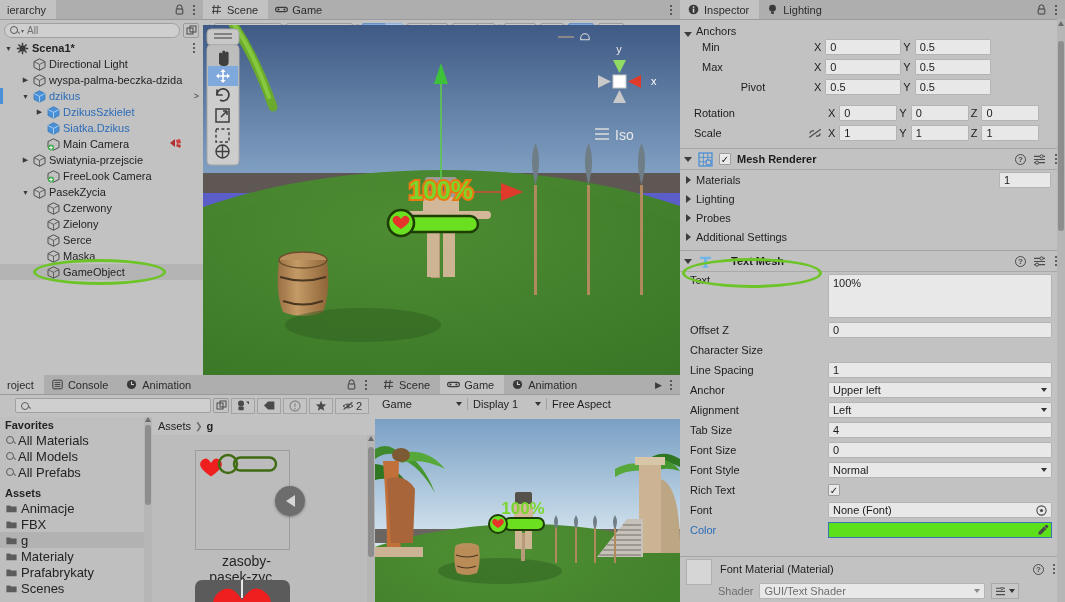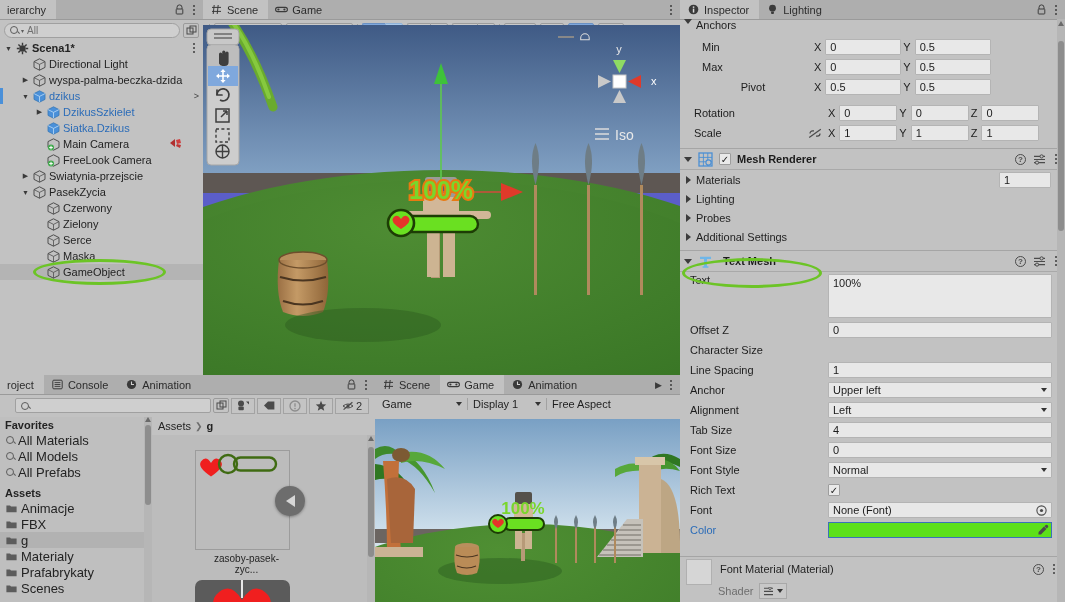--- a/index.html
+++ b/index.html
@@ -87,33 +87,33 @@
   #proj-body { position:absolute; left:0; top:42px; right:0; bottom:0; display:flex; }
   #proj-left { width:152px; background:#bfbfbf; position:relative; overflow:hidden; }
   .fav-h { font-weight:bold; font-size:11px; padding:2px 0 1px 5px; }
   .fav-row { height:16px; display:flex; align-items:center; gap:4px; padding-left:6px; font-size:13px;}
   .fav-row.sel { background:#b2b2b2; }
   .folder { width:11px;height:9px;flex:none;}
   #proj-right { flex:1; background:#c2c2c2; position:relative; overflow:hidden; }
   .crumb { height:18px; display:flex; align-items:center; gap:4px; padding-left:6px; font-size:11px; }
   #grid-area { position:absolute; left:0; top:18px; right:0; bottom:0; background:#bcbcbc; }
   .asset-cell { position:absolute; }
-  .asset-name { font-size:10px; text-align:center; color:#262626;margin-left:8px; }
+  .asset-name { font-size:14px; text-align:center; color:#262626;margin-left:8px; }
 
   
   #gamepanel { left:375px; top:375px; width:305px; height:227px; background:#c2c2c2; }
   #game-toolbar2 { height:18px; display:flex; align-items:center; gap:0; padding-left:2px; background:#c2c2c2;}
   .g2 { display:flex;align-items:center;gap:4px; height:16px; padding:0 5px; font-size:11px; color:#1f1f1f;}
   .g2sep{width:1px;height:12px;background:#a2a2a2;}
   #game-canvas { position:absolute; left:0; top:44px; width:305px; height:183px; overflow:hidden; }
 
   
   #inspector { left:680px; top:0; width:385px; height:602px; background:#c2c2c2; }
   #insp-body { position:absolute; top:19px; left:0; right:0; bottom:0; overflow:hidden; }
-  .sec-hdr { height:18px; display:flex; align-items:flex-start; gap:4px; padding-left:4px; font-size:11px;}
+  .sec-hdr { height:18px; display:flex; align-items:flex-end; gap:4px; padding-left:4px; font-size:11px;}
   .tri { width:0;height:0;border-top:4px solid transparent;border-bottom:4px solid transparent;border-left:5px solid #3c3c3c; flex:none;}
   .tri.down { border-left:4px solid transparent;border-right:4px solid transparent;border-top:5px solid #3c3c3c;border-bottom:none; }
   .row { height:20px; display:flex; align-items:center; padding-left:4px; }
   .rlabel { font-size:11px; color:#1d1d1d; }
   .axis { font-size:11px; color:#1d1d1d; margin:0 4px 0 2px; }
   .fld {
     height:16px; background:#e8e8e8; border:1px solid #b4b4b4; border-radius:1px;
     font-size:11px; color:#1b1b1b; display:flex; align-items:center; padding:0 4px;
   }
   .comp-hdr {
@@ -248,37 +248,37 @@
             <path d="M4 7.8 V11.4 M2.2 9.6 H5.8" stroke="#fff" stroke-width="1"></path>
           </svg>
           <span class="tlabel">Main Camera</span>
           <span style="position:absolute;left:168px;"><svg width="14" height="12" viewBox="0 0 14 12">
               <path d="M2 6 L7 2 L7 10 Z" fill="#b03030"></path>
               <path d="M8 3 l4 -1 l1 4 l-4 1z" fill="#d04040"></path>
               <path d="M9 7 l4 1 l-1 3 l-4 -2z" fill="#c03535"></path>
             </svg></span>
         </div>
         <div class="trow">
+          <span style="display:inline-block;width:18px"></span>
+          <span class="arrow">▶</span>
+          <svg class="cube" viewBox="0 0 13 13">
+            <path d="M6.5 0.8 L12 3.6 V9.4 L6.5 12.2 L1 9.4 V3.6 Z" fill="none" stroke="#4e4e4e" stroke-width="1"></path>
+            <path d="M1 3.6 L6.5 6.4 L12 3.6 M6.5 6.4 V12.2" fill="none" stroke="#4e4e4e" stroke-width="0.8"></path>
+          </svg>
+          <span class="tlabel">Swiatynia-przejscie</span>
+        </div>
+        <div class="trow">
           <span style="display:inline-block;width:32px"></span>
           <span class="arrow"></span>
           <svg class="cube" viewBox="0 0 13 13">
             <path d="M6.5 0.8 L12 3.6 V9.4 L6.5 12.2 L1 9.4 V3.6 Z" fill="none" stroke="#4e4e4e" stroke-width="1"></path>
             <circle cx="4" cy="9.6" r="3" fill="#3ea94a"></circle>
             <path d="M4 7.8 V11.4 M2.2 9.6 H5.8" stroke="#fff" stroke-width="1"></path>
           </svg>
           <span class="tlabel">FreeLook Camera</span>
-        </div>
-        <div class="trow">
-          <span style="display:inline-block;width:18px"></span>
-          <span class="arrow">▶</span>
-          <svg class="cube" viewBox="0 0 13 13">
-            <path d="M6.5 0.8 L12 3.6 V9.4 L6.5 12.2 L1 9.4 V3.6 Z" fill="none" stroke="#4e4e4e" stroke-width="1"></path>
-            <path d="M1 3.6 L6.5 6.4 L12 3.6 M6.5 6.4 V12.2" fill="none" stroke="#4e4e4e" stroke-width="0.8"></path>
-          </svg>
-          <span class="tlabel">Swiatynia-przejscie</span>
         </div>
         <div class="trow">
           <span style="display:inline-block;width:18px"></span>
           <span class="arrow">▼</span>
           <svg class="cube" viewBox="0 0 13 13">
             <path d="M6.5 0.8 L12 3.6 V9.4 L6.5 12.2 L1 9.4 V3.6 Z" fill="none" stroke="#4e4e4e" stroke-width="1"></path>
             <path d="M1 3.6 L6.5 6.4 L12 3.6 M6.5 6.4 V12.2" fill="none" stroke="#4e4e4e" stroke-width="0.8"></path>
           </svg>
           <span class="tlabel">PasekZycia</span>
         </div>
@@ -1035,21 +1035,21 @@
         </div>
 
       <div style="height:4px;"></div>
 
       <div class="comp-hdr" style="position:relative;">
         <span class="tri down"></span>
         <svg width="15" height="15" viewBox="0 0 15 15">
           <path d="M2 2.8 H13 V5 H9 V13 H6 V5 H2 Z" fill="#6fb6e8"></path>
           <path d="M4.6 13 H10.4" stroke="#6fb6e8" stroke-width="1.6"></path>
         </svg>
-        <span class="comp-title" style="margin-left:4px;">Text Mesh</span>
+        <span class="comp-title" style="margin-left:12px;">Text Mesh</span>
         <span class="comp-right">
           <span class="qmark">?</span>
           <svg width="13" height="11" viewBox="0 0 13 11">
             <path d="M1 2.4 H12 M1 5.5 H12 M1 8.6 H12" stroke="#4b4b4b" stroke-width="1.1"></path>
             <circle cx="8.6" cy="2.4" r="1.6" fill="#c2c2c2" stroke="#4b4b4b" stroke-width="1"></circle>
             <circle cx="4" cy="8.6" r="1.6" fill="#c2c2c2" stroke="#4b4b4b" stroke-width="1"></circle>
           </svg>
           <span class="kebab">
               <i></i>
               <i></i>
@@ -1136,20 +1136,24 @@
             <span class="qmark">?</span>
             <span class="kebab">
                 <i></i>
                 <i></i>
                 <i></i>
               </span>
           </span>
         </div>
         <div style="height:20px;display:flex;align-items:center;gap:6px;padding-left:38px;">
           <span style="font-size:11px;color:#6e6e6e;">Shader</span>
+          <span class="drop" style="width:226px;color:#6e6e6e;">
+            <span>GUI/Text Shader</span>
+            <span class="caret" style="border-top-color:#8a8a8a;"></span>
+          </span>
           <span style="display:flex;align-items:center;gap:3px;border:1px solid #a8a8a8;background:#c8c8c8;height:16px;padding:0 3px;">
             <svg width="11" height="9" viewBox="0 0 11 9">
                 <path d="M1 1.2 H10 M1 4.4 H10 M1 7.6 H10" stroke="#4b4b4b" stroke-width="1.1"></path>
                 <circle cx="7" cy="1.2" r="1.3" fill="#c8c8c8" stroke="#4b4b4b" stroke-width="0.9"></circle>
               </svg>
             <span class="caret"></span>
           </span>
         </div>
       </div>
 

